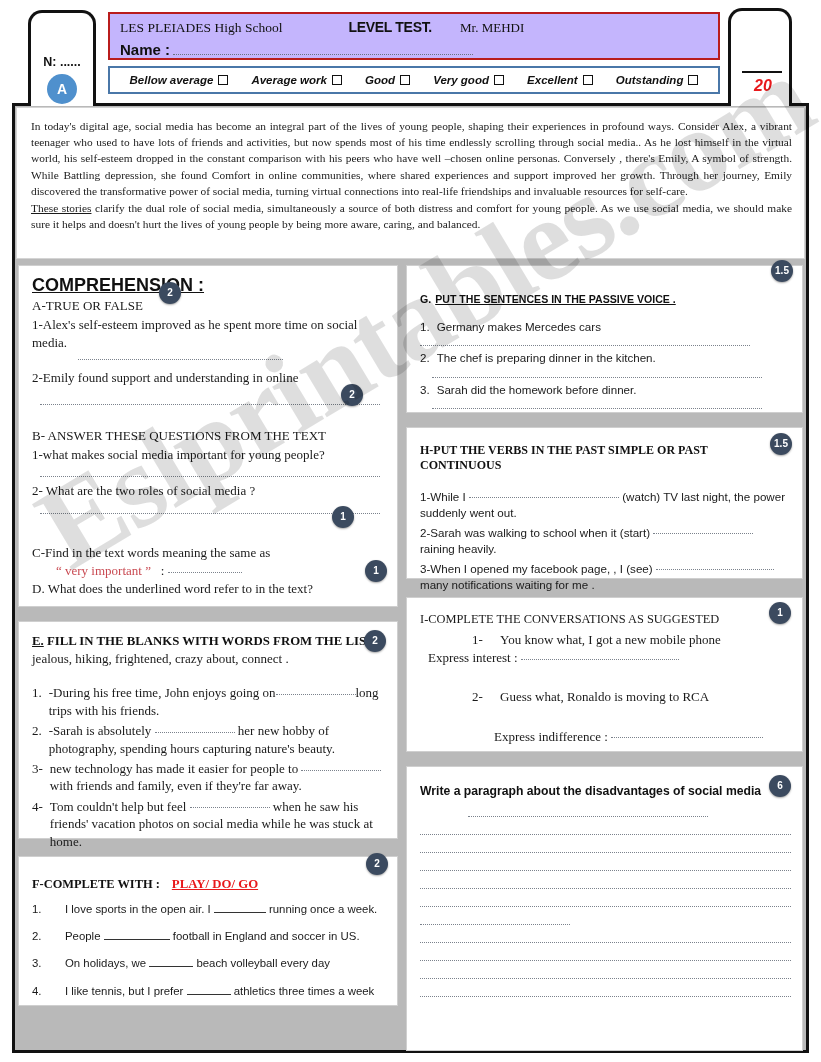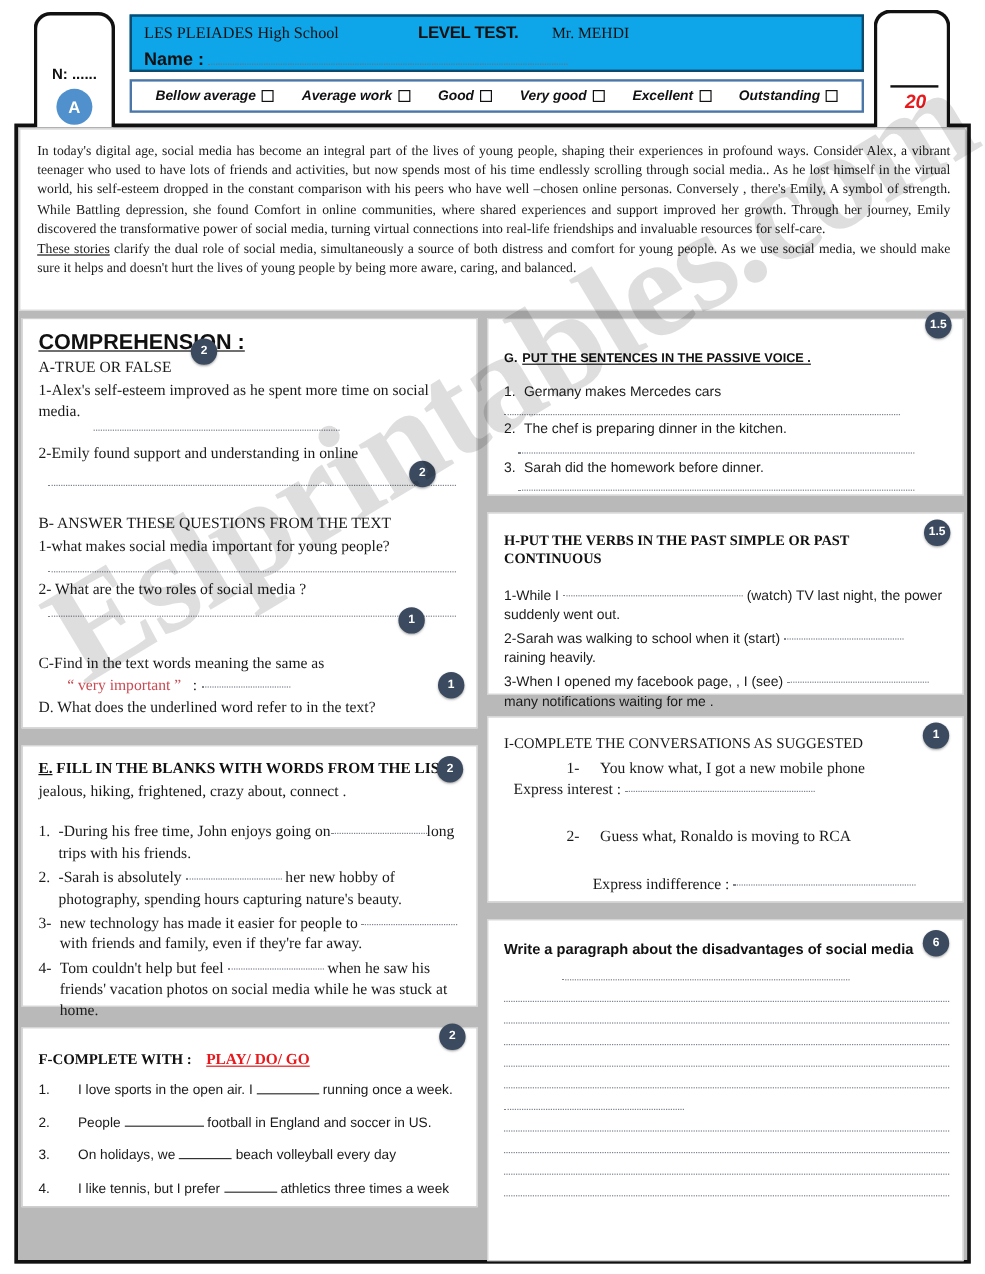--- a/index.html
+++ b/index.html
@@ -72,22 +72,22 @@
     color: #fff;
     font-family: "Liberation Sans", sans-serif;
     font-weight: 700;
     font-size: 14px;
     line-height: 30px;
   }
 
   .hdr-main {
     position: absolute; left: 108px; top: 12px;
     width: 612px; height: 48px;
-    border: 2px solid #0c4a6e;
-    background: #0ea5e9;
+    border: 2px solid #b91c1c;
+    background: #c4b5fd;
     padding: 5px 10px 0 10px;
   }
   .hdr-row1 { display: flex; align-items: baseline; }
   .school-name {
     font-family: "Liberation Serif", serif;
     font-size: 13.5px;
     color: #111;
   }
   .level-test {
     margin-left: 66px;

